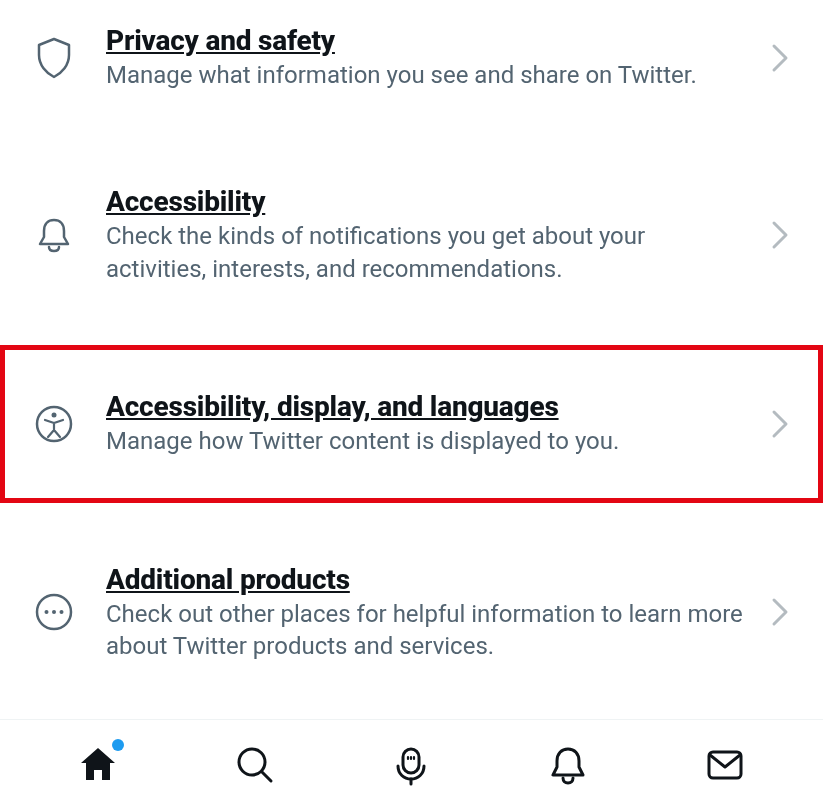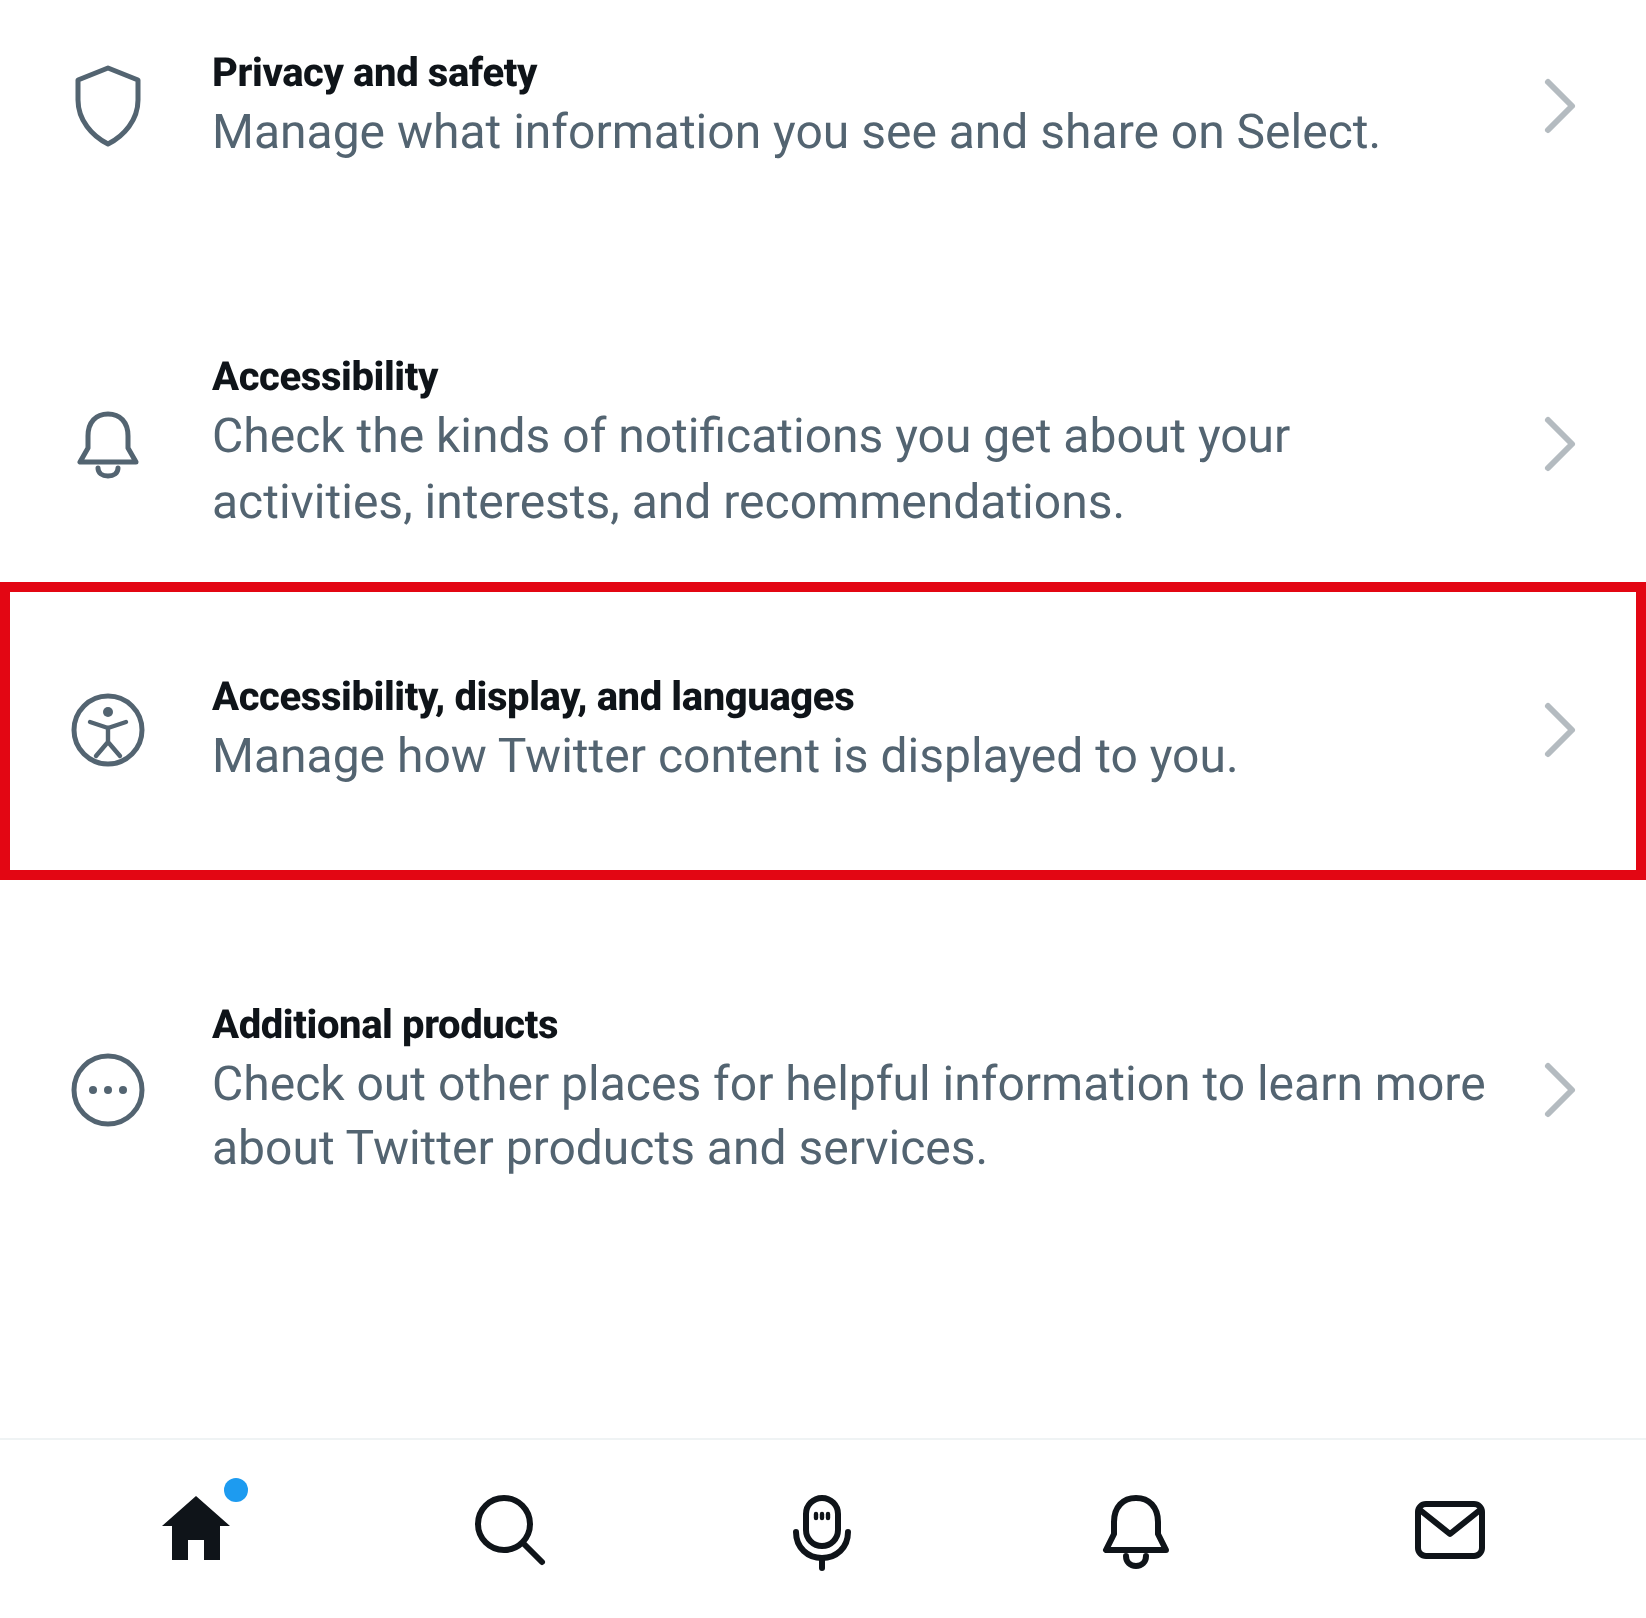--- a/index.html
+++ b/index.html
@@ -21,40 +21,42 @@
     .setting-item {
       display: flex;
       align-items: center;
       padding: 24px 28px 24px 30px;
       cursor: pointer;
       position: relative;
     }
     .setting-item.highlighted {
       border: 5px solid #e30613;
       padding: 40px 23px 40px 25px;
+      margin-top: 36px;
       margin-bottom: 36px;
     }
     .icon-wrap {
       width: 48px;
       display: flex;
       align-items: center;
       justify-content: center;
       flex-shrink: 0;
     }
     .setting-text {
       flex: 1;
       padding-left: 28px;
       padding-right: 20px;
     }
     .setting-title {
-      font-size: 20px;
+      font-size: 28px;
       font-weight: 800;
       color: #0f1419;
       letter-spacing: -0.2px;
       margin-bottom: 2px;
+      text-decoration: underline;
     }
     .setting-desc {
       font-size: 24px;
       font-weight: 400;
       color: #536471;
       line-height: 1.35;
     }
     .chevron-wrap {
       width: 30px;
       display: flex;
@@ -111,21 +113,21 @@
   <div class="spacer-top"></div>
 
   <div class="setting-item">
     <div class="icon-wrap">
       <svg width="38" height="42" viewBox="0 0 38 42" fill="none">
         <path d="M19 2 L34 8 V18 C34 28 27 36 19 40 C11 36 4 28 4 18 V8 Z" stroke="#536471" stroke-width="2.5" fill="none" stroke-linejoin="round"></path>
       </svg>
     </div>
     <div class="setting-text">
       <div class="setting-title">Privacy and safety</div>
-      <div class="setting-desc">Manage what information you see and share on Select.</div>
+      <div class="setting-desc">Manage what information you see and share on Twitter.</div>
     </div>
     <div class="chevron-wrap">
       <svg width="18" height="30" viewBox="0 0 18 30" fill="none">
         <path d="M3 3 L15 15 L3 27" stroke="#b4bbc0" stroke-width="3" fill="none" stroke-linecap="round" stroke-linejoin="round"></path>
       </svg>
     </div>
   </div>
 
   <div class="spacer-mid"></div>
 

